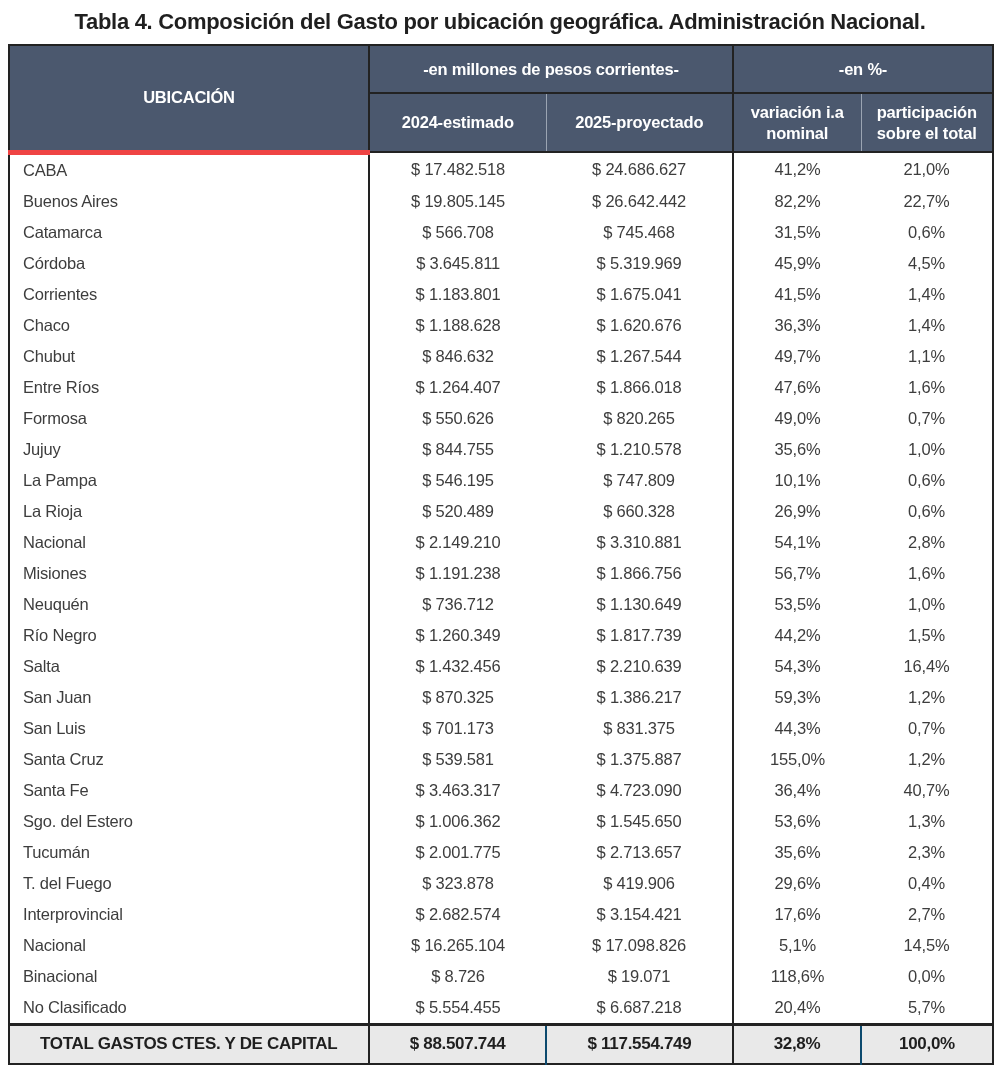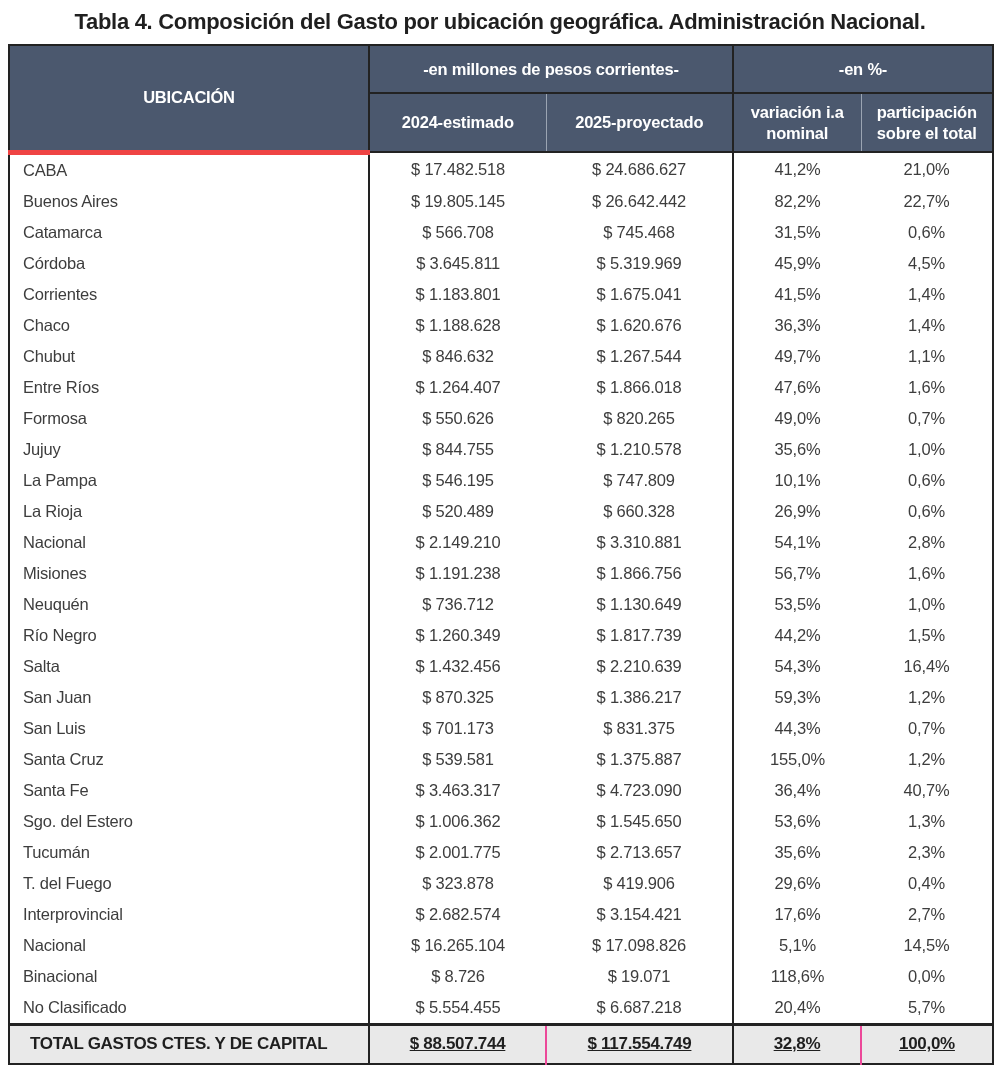--- a/index.html
+++ b/index.html
@@ -76,23 +76,23 @@
     background: #e9e9e9;
     color: #1f1f1f;
     font-weight: bold;
     font-size: 17px;
     letter-spacing: -0.3px;
     height: 37px;
     vertical-align: middle;
     border-top: 3px solid #222222;
     padding: 0;
   }
-  tfoot td.loc { padding-left: 20px; }
-  tfoot td.money, tfoot td.pct { text-align: center; text-decoration: underline; }
-  .sep-white { border-left: 2px solid #ec4899; }
+  tfoot td.loc { padding-left: 30px; }
+  tfoot td.money, tfoot td.pct { text-align: center; }
+  .sep-white { border-left: 2px solid #0c4a6e; }
 </style>
 </head>
 <body>
 
 <div class="page">
   <div class="title">Tabla 4. Composición del Gasto por ubicación geográfica. Administración Nacional.</div>
 
   <table class="gasto">
     <colgroup>
       <col class="c-loc">

